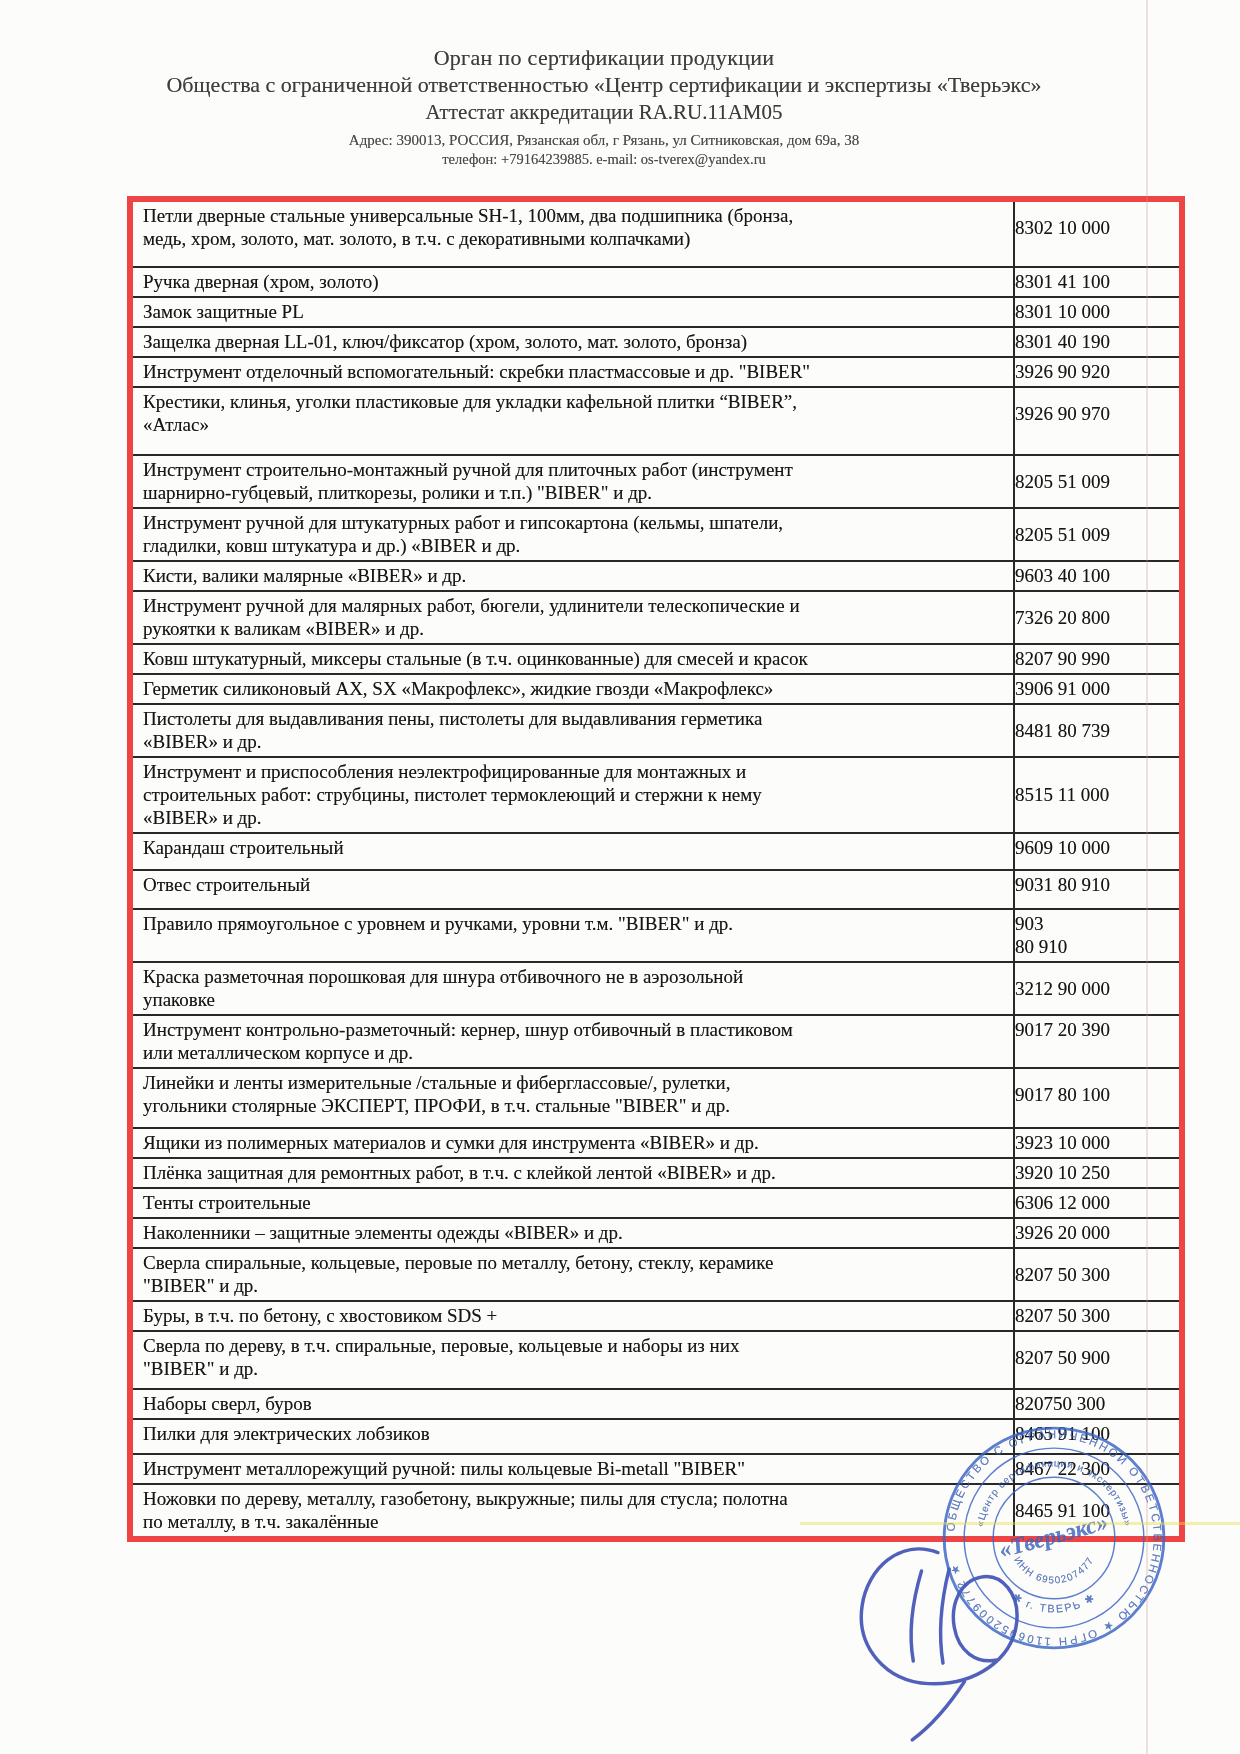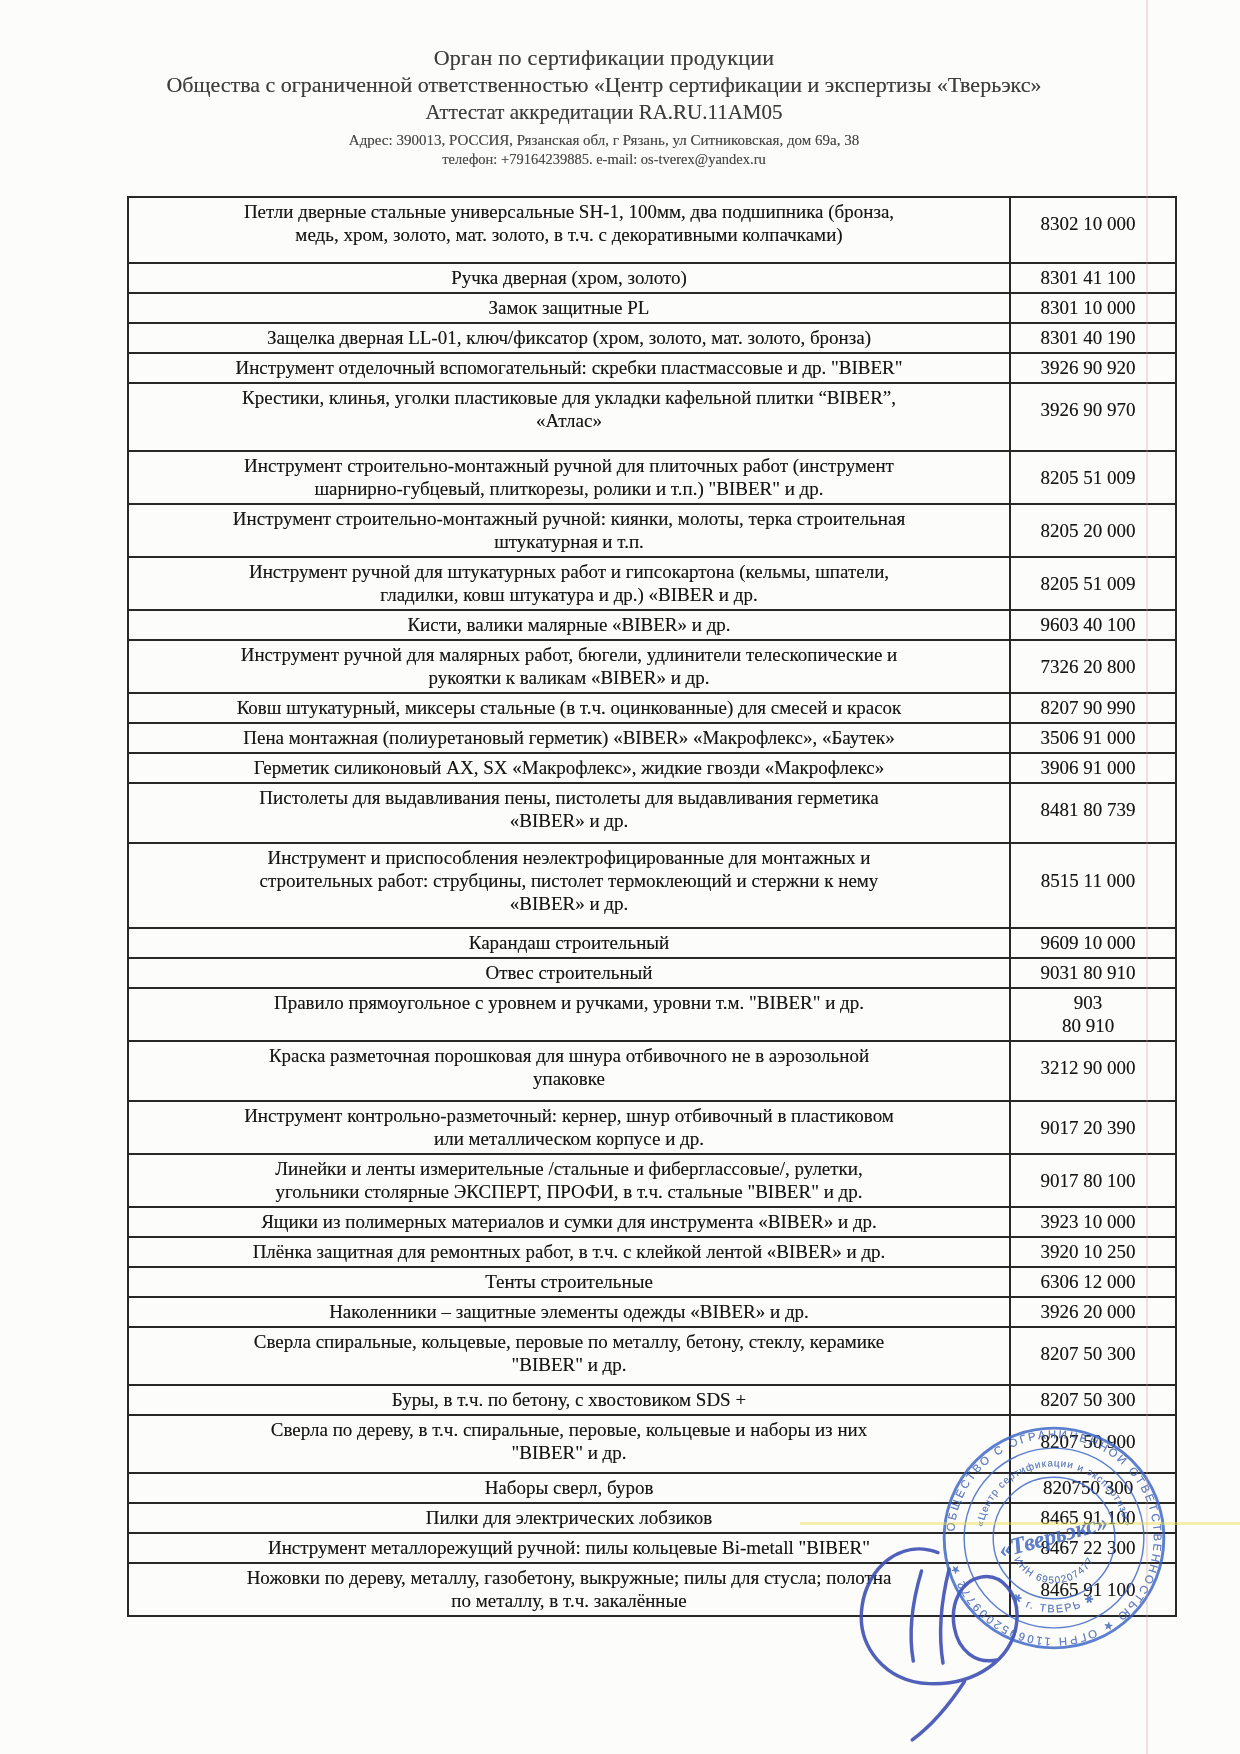--- a/index.html
+++ b/index.html
@@ -12,21 +12,21 @@
   
   .header{position:absolute;top:44px;left:0;width:1240px;text-align:center;
           transform:translateX(-16px);color:#3d3d3d;}
   .h1{font-size:22px;line-height:27px;letter-spacing:.3px;}
   .h2{font-size:22px;line-height:28px;}
   .h3{font-size:21px;line-height:27px;}
   .h4{font-size:15px;line-height:19px;margin-top:5px;color:#4a4a4a;}
   .h5{font-size:14.5px;line-height:19px;color:#4a4a4a;}
   
   .table-wrap{position:absolute;left:127px;top:196px;z-index:2;}
-  table.doc{border-collapse:collapse;border:1px solid #ef4444;text-align:center;}
+  table.doc{border-collapse:collapse;border:6px solid #ef4444;}
   td{border:2px solid #282828;font-size:19px;line-height:23px;color:#161616;
      padding:2px 10px 3px 10px;vertical-align:top;white-space:pre-line;}
   td.desc{width:860px;}
   td.code{width:154px;padding-left:0;vertical-align:middle;}
   tr:nth-child(1) td{padding-bottom:16px;}
   tr:nth-child(6) td{padding-bottom:18px;}
   tr:nth-child(15) td{padding-bottom:10px;}
   tr:nth-child(16) td{padding-bottom:12px;}
   tr:nth-child(19) td.code{vertical-align:top;}
   tr:nth-child(20) td{padding-bottom:10px;}
@@ -86,45 +86,36 @@
             <td class="desc">Крестики, клинья, уголки пластиковые для укладки кафельной плитки “BIBER”,
 «Атлас»</td>
             <td class="code">3926 90 970</td>
           </tr>
           <tr>
             <td class="desc">Инструмент строительно-монтажный ручной для плиточных работ (инструмент
 шарнирно-губцевый, плиткорезы, ролики и т.п.)  "BIBER" и др.</td>
             <td class="code">8205 51 009</td>
           </tr>
           <tr>
-            <td class="desc">Инструмент строительно-монтажный ручной: киянки, молоты, терка строительная
-штукатурная и т.п.</td>
-            <td class="code">8205 20 000</td>
-          </tr>
-          <tr>
             <td class="desc">Инструмент ручной для штукатурных работ и гипсокартона (кельмы, шпатели,
 гладилки, ковш штукатура и др.)  «BIBER и др.</td>
             <td class="code">8205 51 009</td>
           </tr>
           <tr>
             <td class="desc">Кисти, валики малярные «BIBER» и др.</td>
             <td class="code">9603 40 100</td>
           </tr>
           <tr>
             <td class="desc">Инструмент ручной для малярных работ, бюгели, удлинители телескопические и
 рукоятки к валикам «BIBER» и др.</td>
             <td class="code">7326 20 800</td>
           </tr>
           <tr>
             <td class="desc">Ковш штукатурный, миксеры стальные (в т.ч. оцинкованные) для смесей и красок</td>
             <td class="code">8207 90 990</td>
-          </tr>
-          <tr>
-            <td class="desc">Пена монтажная (полиуретановый герметик) «BIBER» «Макрофлекс», «Баутек»</td>
-            <td class="code">3506 91 000</td>
           </tr>
           <tr>
             <td class="desc">Герметик силиконовый АХ, SX «Макрофлекс», жидкие гвозди «Макрофлекс»</td>
             <td class="code">3906 91 000</td>
           </tr>
           <tr>
             <td class="desc">Пистолеты для выдавливания пены, пистолеты для выдавливания герметика
 «BIBER» и др.</td>
             <td class="code">8481 80 739</td>
           </tr>

